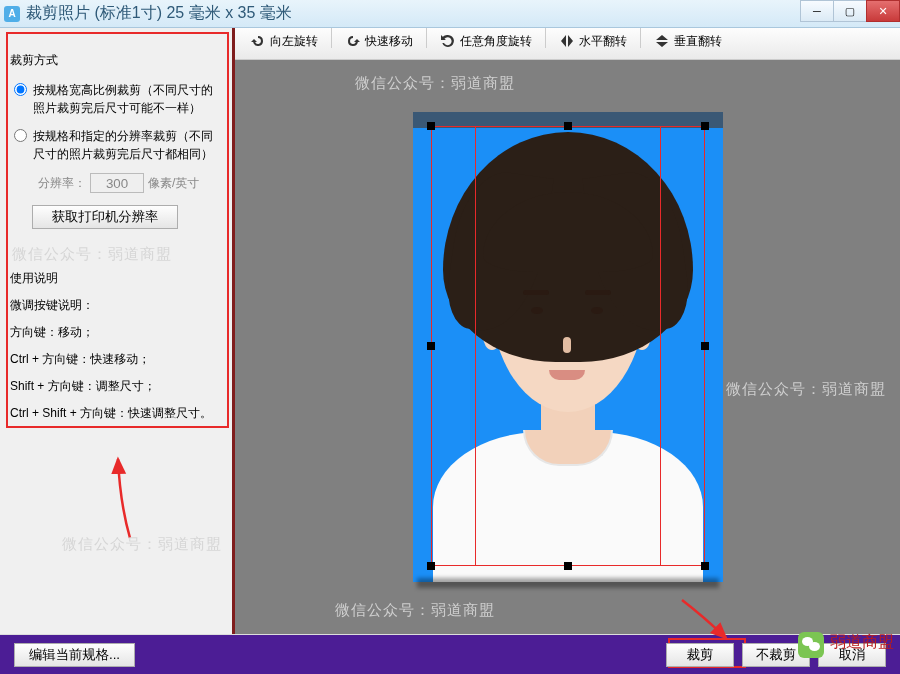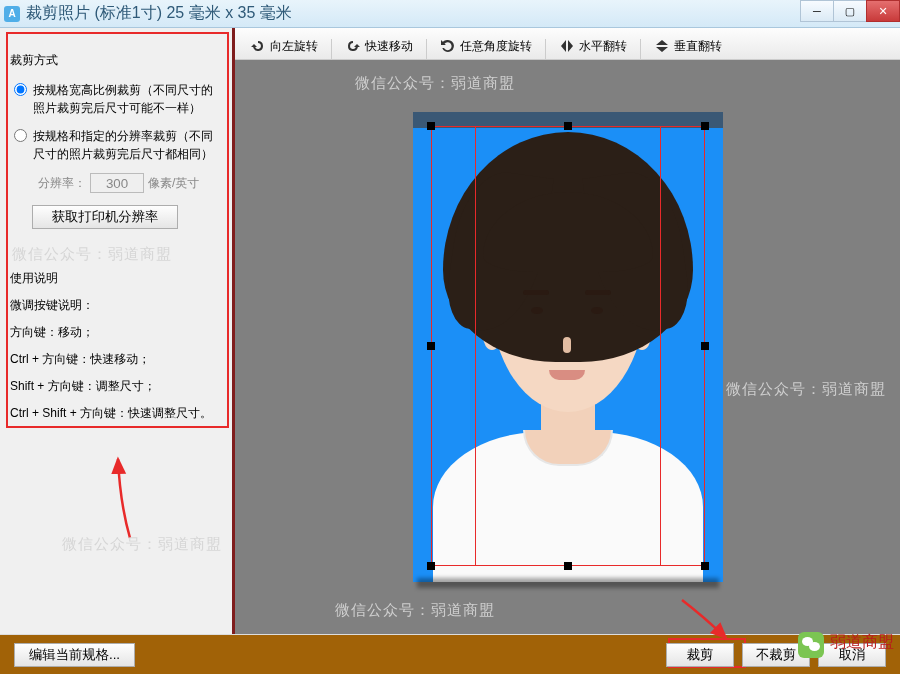--- a/index.html
+++ b/index.html
@@ -25,21 +25,21 @@
   .dpi-row input { width:54px; height:20px; border:1px solid #bbb; text-align:center; margin:0 4px; color:#888; }
   .get-dpi { margin:2px 0 14px 22px; width:146px; height:24px; border:1px solid #adadad; background:linear-gradient(#fefefe,#e5e5e5); cursor:pointer; }
   
   .watermark-side { color:#d6d6d6; font-size:15px; font-weight:500; margin:2px 0 6px 2px; letter-spacing:1px; }
   .instr-title { margin:4px 0 8px 0; font-size:12px;font-family:Liberation Mono, monospace; }
   .instr-line { margin:10px 0; font-size:12px; }
   
   .arrow-red1 { position:absolute; left:100px; top:425px; }
   
   .canvas-area { flex:1; display:flex; flex-direction:column; }
-  .toolbar { height:32px; background:linear-gradient(#fdfdfd,#eaeaea); border-bottom:1px solid #ccc; display:flex; align-items:flex-end; padding:0 6px; gap:2px; }
+  .toolbar { height:32px; background:linear-gradient(#fdfdfd,#eaeaea); border-bottom:1px solid #ccc; display:flex; align-items:flex-start; padding:0 6px; gap:2px; }
   .tbtn { height:26px; padding:0 8px; display:flex; align-items:center; gap:4px; background:transparent; border:1px solid transparent; cursor:pointer; font-size:12px; }
   .tsep { width:1px; height:20px; background:#ccc; margin:0 2px; }
   .ticon { width:16px; height:16px; display:flex; align-items:center; justify-content:center; }
   
   .stage { flex:1; background:#808080; position:relative; display:flex; align-items:center; justify-content:center; }
   .photo-wrap { position:relative; width:310px; height:470px; }
   .photo-bg { position:absolute; inset:0; background:#1b8ff7; }
   .shadow-strip { position:absolute; left:4px; right:4px; bottom:-6px; height:10px; background:rgba(0,0,0,.35); filter:blur(2px); }
   .top-strip { position:absolute; left:0; right:0; top:0; height:16px; background:#3a5875; }
   
@@ -64,21 +64,21 @@
   .crop-frame { position:absolute; left:18px; top:14px; width:274px; height:440px; border:1px solid #e82a2a; }
   .guide-v1 { position:absolute; top:14px; bottom:16px; left:62px; width:1px; background:#e82a2a; }
   .guide-v2 { position:absolute; top:14px; bottom:16px; right:62px; width:1px; background:#e82a2a; }
   .handle { position:absolute; width:8px; height:8px; background:#000; }
   .h-tl{left:14px;top:10px;} .h-tm{left:151px;top:10px;} .h-tr{right:14px;top:10px;}
   .h-ml{left:14px;top:230px;} .h-mr{right:14px;top:230px;}
   .h-bl{left:14px;bottom:12px;} .h-bm{left:151px;bottom:12px;} .h-br{right:14px;bottom:12px;}
   
   .wm { position:absolute; color:rgba(220,220,220,.85); font-size:15px; font-weight:500; letter-spacing:1px; pointer-events:none; }
   
-  .footer { height:40px; background:#a16207; border-top:1px solid #ddd; display:flex; align-items:center; padding:0 14px; position:relative; }
+  .footer { height:40px; background:#4c1d95; border-top:1px solid #ddd; display:flex; align-items:center; padding:0 14px; position:relative; }
   .foot-left-btn { height:24px; padding:0 14px; border:1px solid #adadad; background:linear-gradient(#fefefe,#e5e5e5); cursor:pointer; }
   .foot-right { position:absolute; right:14px; display:flex; gap:8px; }
   .foot-btn { width:68px; height:24px; border:1px solid #adadad; background:linear-gradient(#fefefe,#e5e5e5); cursor:pointer; }
   .arrow-red2 { position:absolute; right:162px; bottom:28px; }
   .redbox2 { position:absolute; right:154px; bottom:6px; width:78px; height:30px; border:2px solid #e82a2a; pointer-events:none;}
   
   .bottom-overlay { position:absolute; right:6px; bottom:16px; display:flex; align-items:flex-start; gap:6px; color:#b91c1c; font-size:16px; font-weight:500; }
   .wechat-ico { width:26px; height:26px; background:#7bc552; border-radius:6px; position:relative; }
   .wechat-ico::before{content:"";position:absolute;left:4px;top:5px;width:11px;height:9px;background:#fff;border-radius:50%;}
   .wechat-ico::after{content:"";position:absolute;left:11px;top:10px;width:11px;height:9px;background:#fff;border-radius:50%;}

